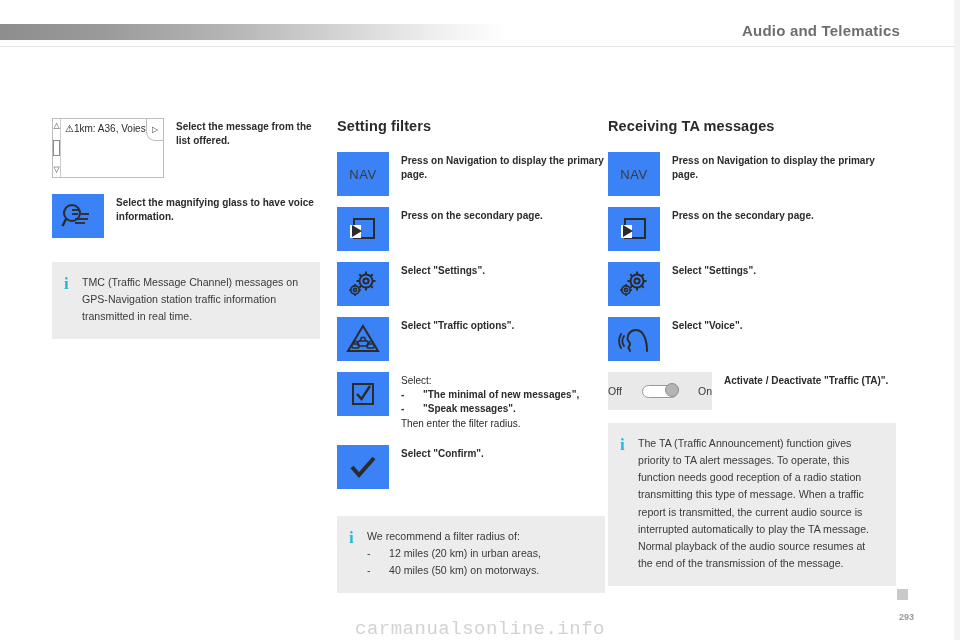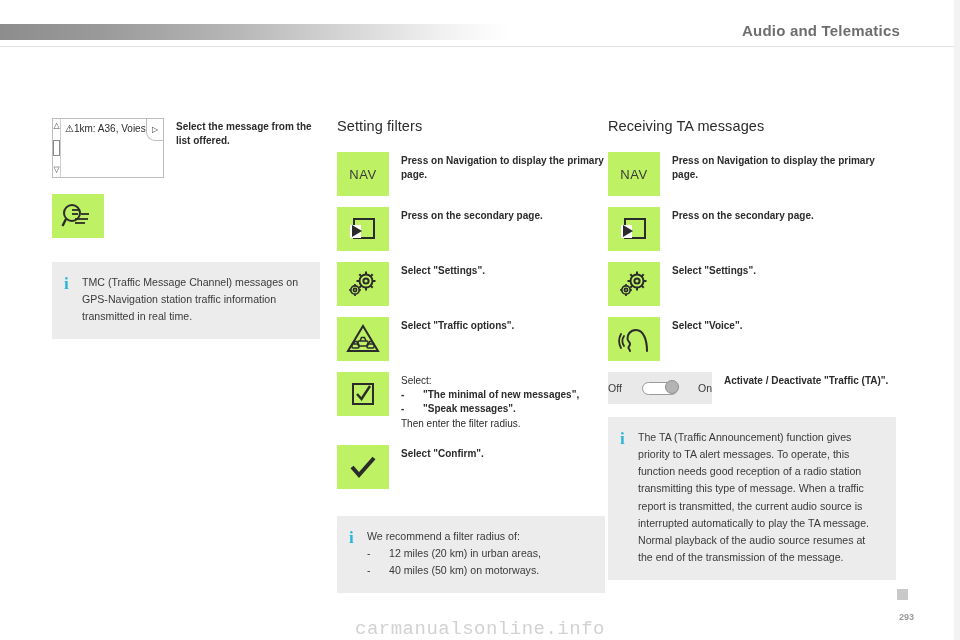--- a/index.html
+++ b/index.html
@@ -28,29 +28,29 @@
     background:#e3e3e3;
   }
 
   
   .column { position:absolute; top:118px; }
   #col-left   { left:52px;  width:272px; }
   #col-middle { left:337px; width:268px; }
   #col-right  { left:608px; width:288px; }
 
   .col-title {
-    font-size:14.5px; font-weight:normal; color:#2b2b2b;
+    font-size:14.5px; font-weight:bold; color:#2b2b2b;
     margin:0 0 18px 0; letter-spacing:0.1px;
   }
 
   
   .step { display:flex; align-items:flex-start; margin-bottom:11px; }
   .step-icon {
     width:52px; height:44px; flex:0 0 52px;
-    background:#bef264;
+    background:#3b82f6;
     display:flex; align-items:center; justify-content:center;
     margin-right:12px;
   }
   .step-text {
     font-size:10px; font-weight:bold; line-height:1.42;
     color:#2b2b2b; padding-top:2px;
   }
   .step-text .sub { display:block; font-weight:normal; }
   .bullet-row { display:flex; }
   .bullet-dash { width:22px; flex:0 0 22px; }
@@ -90,21 +90,21 @@
     font-family:"Liberation Serif", serif;
     flex:0 0 18px; line-height:1.05; padding-top:1px;
   }
   .info-text { font-size:10.6px; line-height:1.62; color:#3a3a3a; }
   .info-list-row { display:flex; }
   .info-dash { width:10px; flex:0 0 10px; }
   .info-item { padding-left:22px; }
 
   
   .toggle-wrap {
-    width:104px; height:32px; background:#e9e9e9;
+    width:104px; height:38px; background:#e9e9e9;
     display:flex; align-items:center; justify-content:flex-start;
     gap:20px; flex:0 0 104px; margin-right:12px;
   }
   .tgl-label { font-size:10.5px; color:#3a3a3a; }
   .tgl-track {
     width:44px; height:13px; border:1.4px solid #9a9a9a;
     border-radius:7px; position:relative; background:#fff;
   }
   .tgl-knob {
     position:absolute; right:-2px; top:-2.6px;
@@ -161,20 +161,21 @@
       <svg width="34" height="28" viewBox="0 0 34 28">
         <circle cx="11" cy="11" r="8" fill="none" stroke="#2b2b2b" stroke-width="2"></circle>
         <line x1="5" y1="17" x2="1.5" y2="24" stroke="#2b2b2b" stroke-width="2.4"></line>
         <line x1="11" y1="8" x2="19" y2="8" stroke="#2b2b2b" stroke-width="1.8"></line>
         <line x1="11" y1="12" x2="17" y2="12" stroke="#2b2b2b" stroke-width="1.8"></line>
         <line x1="14" y1="17" x2="27" y2="17" stroke="#2b2b2b" stroke-width="1.8"></line>
         <line x1="14" y1="21" x2="24" y2="21" stroke="#2b2b2b" stroke-width="1.8"></line>
         <line x1="20" y1="12" x2="28" y2="12" stroke="#2b2b2b" stroke-width="1.8"></line>
       </svg>
     </div>
+    <div class="step-text">Select the magnifying glass to have voice information.</div>
   </div>
 
   <div class="info-box" style="margin-top:24px; width:268px;">
     <div class="info-i">i</div>
     <div class="info-text">TMC (Traffic Message Channel) messages on GPS-Navigation station traffic information transmitted in real time.</div>
   </div>
 </div>
 
 <div class="column" id="col-middle">
   <div class="col-title">Setting filters</div>

